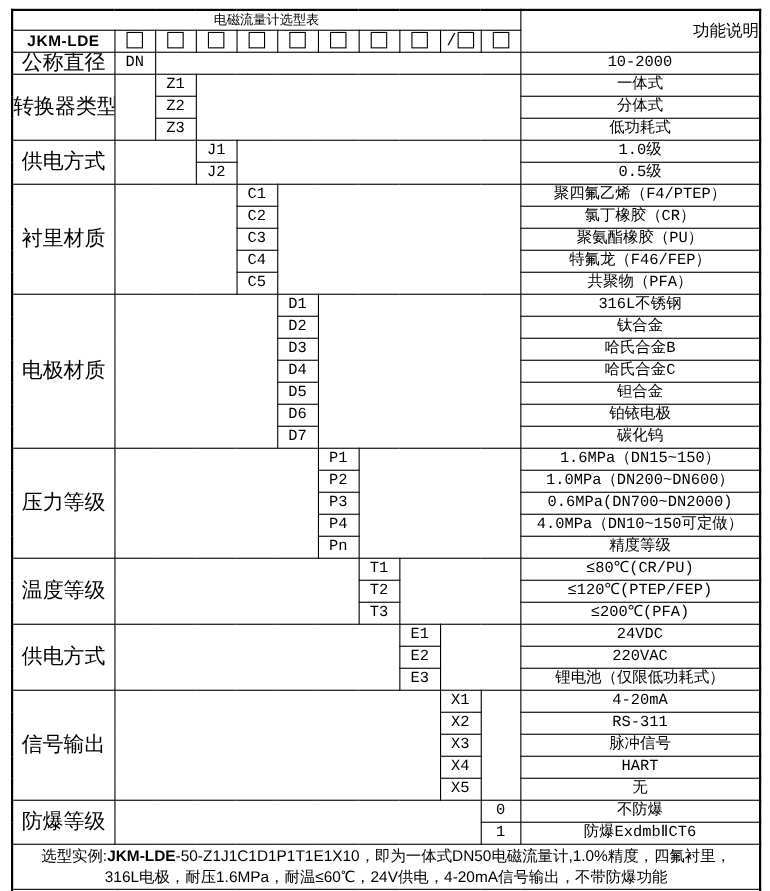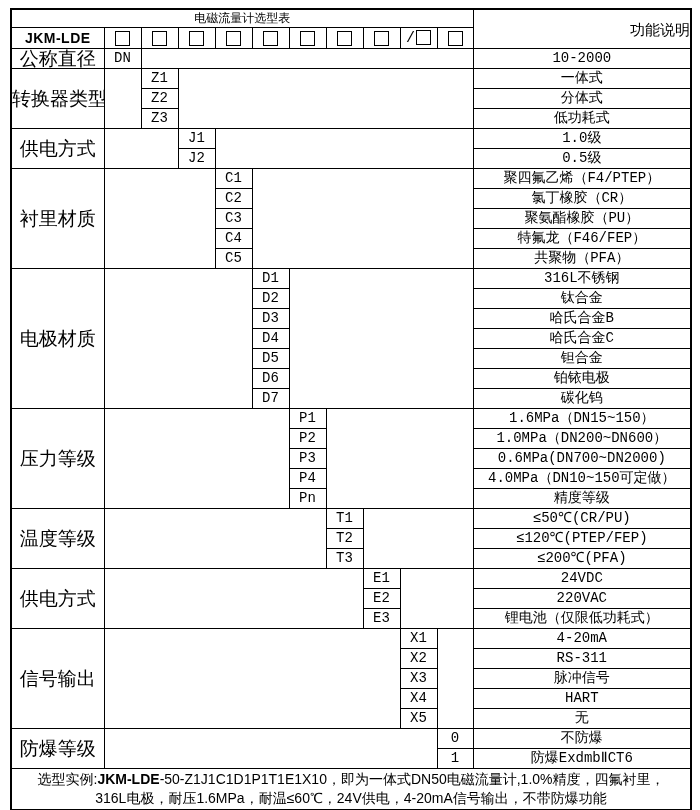--- a/index.html
+++ b/index.html
@@ -180,21 +180,21 @@
         </tr>
         <tr>
           <td class="code-cell">Pn</td>
           <td class="desc-cell">精度等级</td>
         </tr>
         <tr>
           <td class="cat-cell" rowspan="3">温度等级</td>
           <td class="empty-cell" colspan="6" rowspan="3"></td>
           <td class="code-cell">T1</td>
           <td class="empty-cell" colspan="3" rowspan="3"></td>
-          <td class="desc-cell">≤50℃(CR/PU)</td>
+          <td class="desc-cell">≤80℃(CR/PU)</td>
         </tr>
         <tr>
           <td class="code-cell">T2</td>
           <td class="desc-cell">≤120℃(PTEP/FEP)</td>
         </tr>
         <tr>
           <td class="code-cell">T3</td>
           <td class="desc-cell">≤200℃(PFA)</td>
         </tr>
         <tr>

